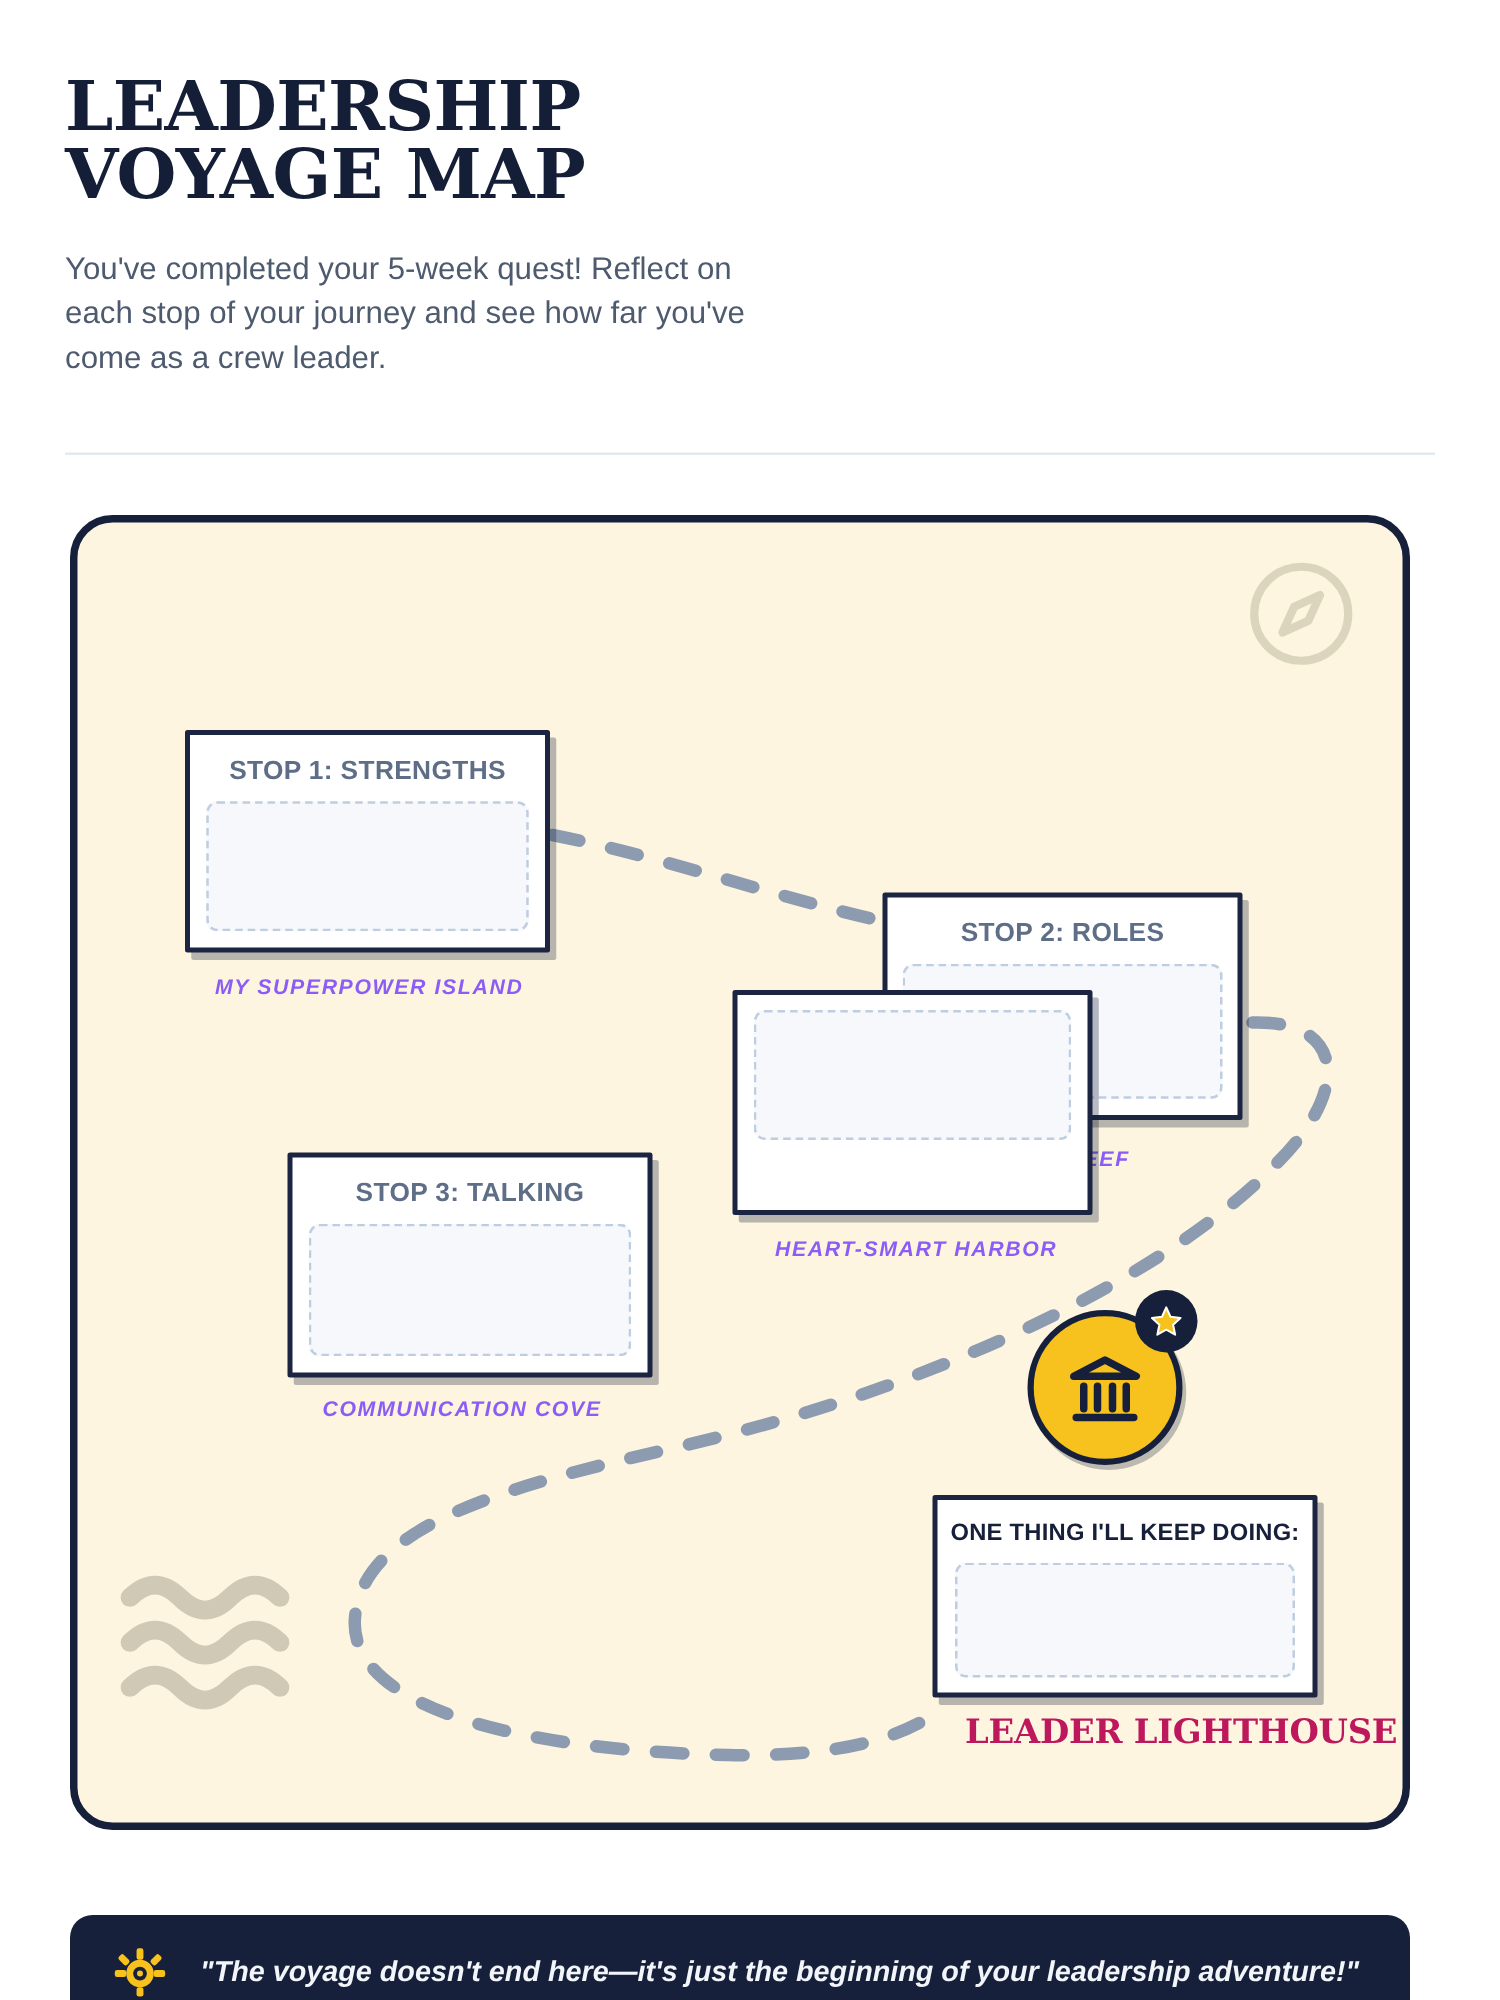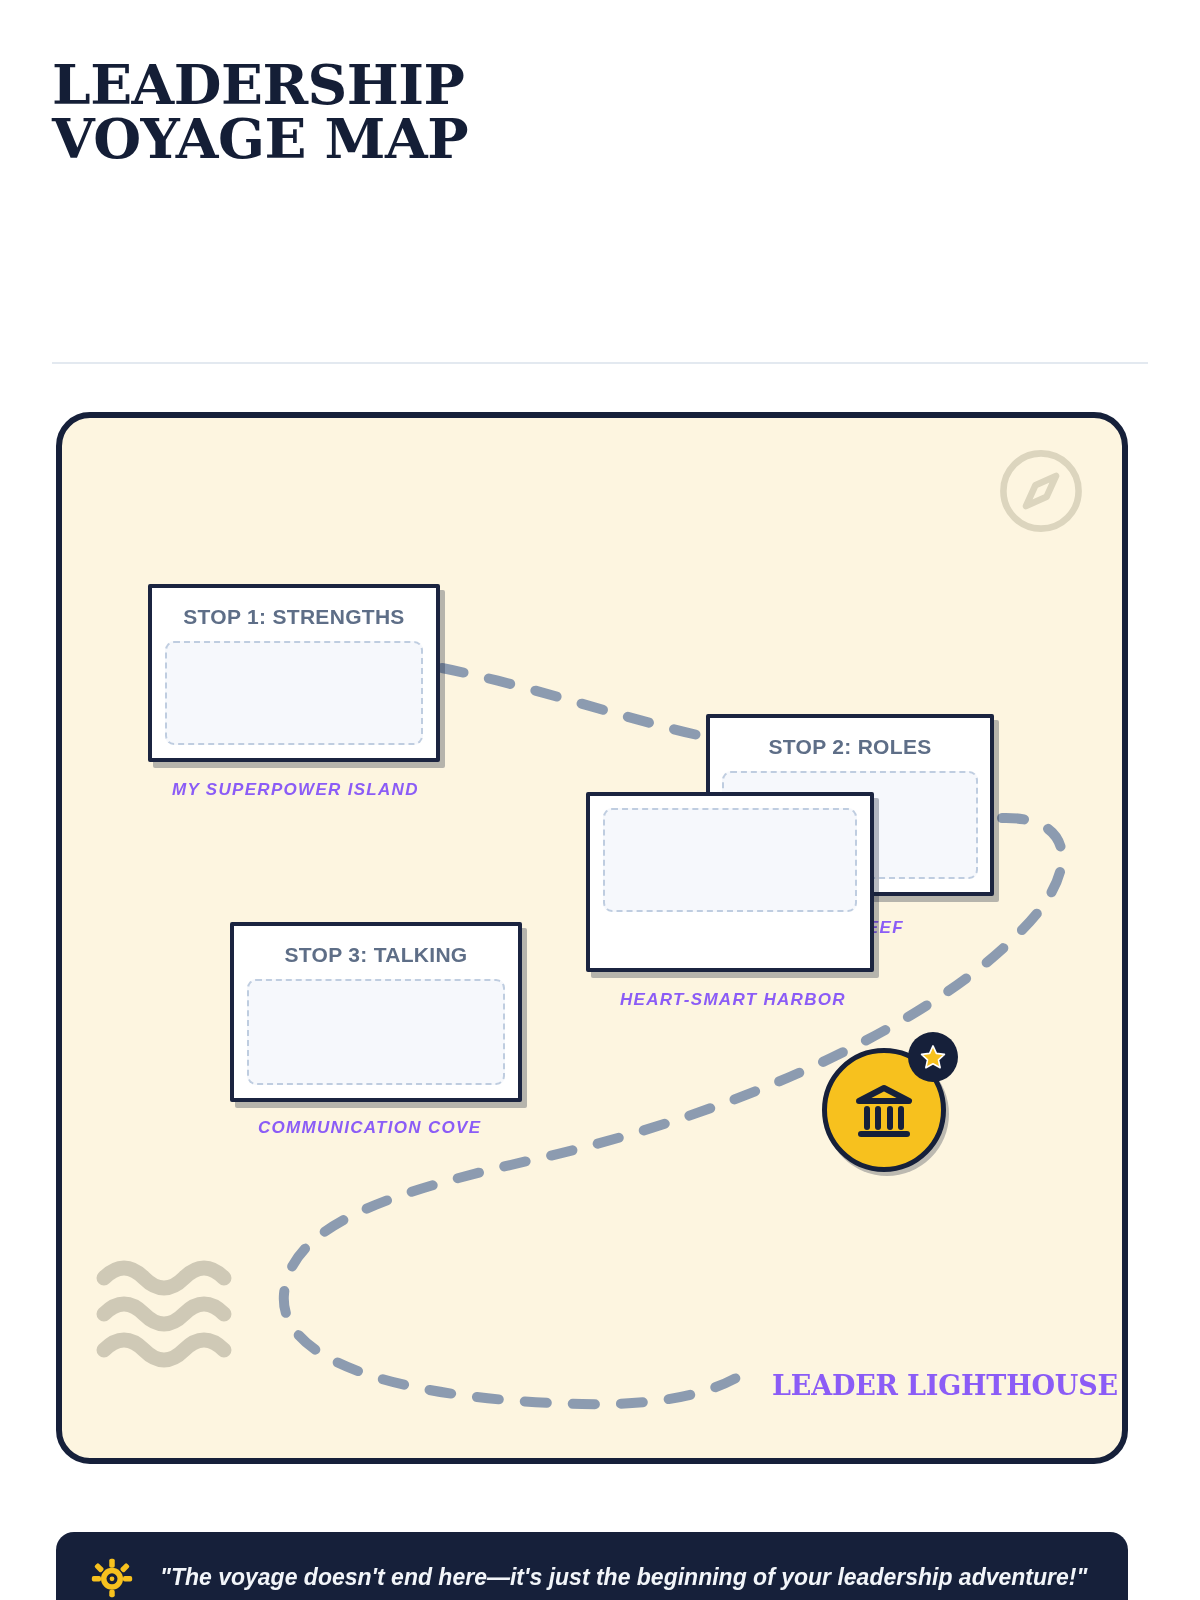--- a/index.html
+++ b/index.html
@@ -183,21 +183,21 @@
   #cap-final {
     position: absolute;
     left: 710px;
     top: 952px;
     width: 256px;
     text-align: center;
     font-family: "DejaVu Serif", serif;
     font-weight: 700;
     font-size: 27px;
     letter-spacing: -0.2px;
-    color: #8b5cf6;
+    color: #be185d;
     white-space: nowrap;
   }
 
   
   .badge-wrap {
     position: absolute;
     left: 760px;
     top: 614px;
     width: 148px;
     height: 140px;
@@ -254,20 +254,21 @@
 <body>
 
 <div class="page">
 
   <div class="header">
     <h1 class="title">
       <span class="title-line">LEADERSHIP</span>
       <span class="title-line">VOYAGE MAP</span>
     </h1>
 
+    <p class="subtitle">You've completed your 5-week quest! Reflect on each stop of your journey and see how far you've come as a crew leader.</p>
 
 
     <div class="header-rule"></div>
   </div>
 
   <div class="map-card">
     <div class="map-inner">
 
       <svg class="path-svg" viewBox="0 0 1060 1040">
         <path d="M 380 250 C 470 268, 560 300, 640 318" fill="none" stroke="#8C9BB0" stroke-width="10" stroke-linecap="round" stroke-dasharray="22 26"></path>
@@ -327,20 +328,24 @@
             </g>
           </svg>
         </div>
         <div class="badge-star">
           <svg width="28" height="28" viewBox="0 0 24 24">
             <path d="M12 2.5 L14.9 8.9 L21.8 9.7 L16.7 14.4 L18.1 21.2 L12 17.8 L5.9 21.2 L7.3 14.4 L2.2 9.7 L9.1 8.9 Z" fill="#F7C11E" stroke="#FFFFFF" stroke-width="1.4" stroke-linejoin="round"></path>
           </svg>
         </div>
       </div>
 
+      <div class="stop-card" id="card-final">
+        <div class="final-title">ONE THING I'LL KEEP DOING:</div>
+        <div class="stop-box" style="width:272px;height:92px;"></div>
+      </div>
       <div id="cap-final">LEADER LIGHTHOUSE</div>
 
     </div>
   </div>
 
   <div class="footer-banner">
     <svg class="footer-icon" viewBox="0 0 48 48">
       <g fill="#F7C11E">
         <circle cx="24" cy="26" r="12"></circle>
         <rect x="21" y="4" width="6" height="10" rx="2"></rect>

